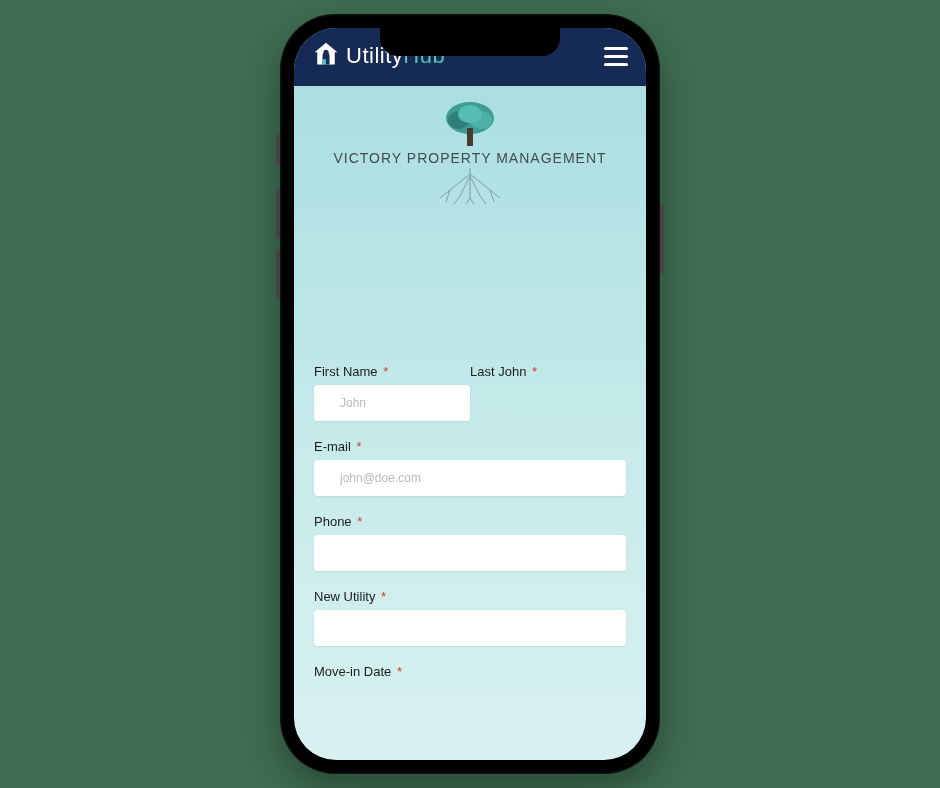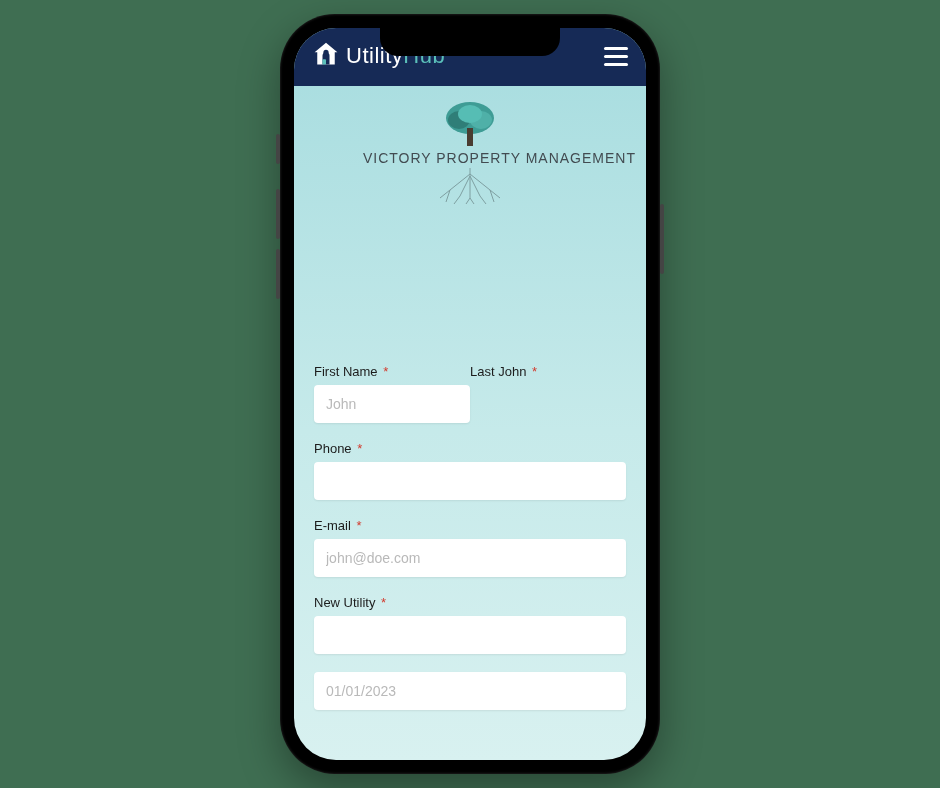--- a/index.html
+++ b/index.html
@@ -88,21 +88,21 @@
   .hamburger span {
     display: block;
     width: 24px;
     height: 3px;
     background: #fff;
     border-radius: 2px;
   }
 
   
   .company-logo {
-    text-align: right;
+    text-align: center;
     padding: 14px 10px 0 10px;
   }
   .company-name {
     font-size: 14px;
     letter-spacing: 1px;
     color: #424b51;
     margin: 4px 0 2px 0;
     font-weight: 500;
   }
   .tree-svg { display: block; margin: 0 auto; }
@@ -124,22 +124,22 @@
   .field label {
     font-size: 13px;
     color: #1c1c1c;
     margin-bottom: 6px;
   }
   .req { color: #d23a2d; margin-left: 2px; }
   .field input {
     background: #fff;
     border: none;
     border-radius: 4px;
-    padding: 11px 12px;
-    font-size: 14px;
+    padding: 11px 26px;
+    font-size: 12px;
     color: #14532d;
     box-shadow: 0 1px 2px rgba(0,0,0,0.08);
     outline: none;
     width: 100%;
     box-sizing: border-box;
   }
   .field input::placeholder {
     color: #b9b9b9;
   }
   .single { margin-bottom: 18px; }
@@ -209,42 +209,45 @@
         <div class="field">
           <label>
             <span>Last John</span>
             <span class="req">*</span>
           </label>
         </div>
       </div>
 
       <div class="field single">
         <label>
+          <span>E-mail</span>
+          <span class="req">*</span>
+        </label>
+        <input type="text" placeholder="john@doe.com" style="">
+      </div>
+
+      <div class="field single">
+        <label>
           <span>Phone</span>
           <span class="req">*</span>
         </label>
         <input type="text" placeholder="" style="">
       </div>
 
       <div class="field single">
         <label>
-          <span>E-mail</span>
-          <span class="req">*</span>
-        </label>
-        <input type="text" placeholder="john@doe.com" style="">
-      </div>
-
-      <div class="field single">
-        <label>
           <span>New Utility</span>
           <span class="req">*</span>
         </label>
         <input type="text" placeholder="" style="">
       </div>
 
       <div class="field single">
-        <input type="text" placeholder="01/01/2023" style="">
+        <label>
+          <span>Move-in Date</span>
+          <span class="req">*</span>
+        </label>
       </div>
 
     </div>
 
   </div>
 </div>
 
 </body></html>

